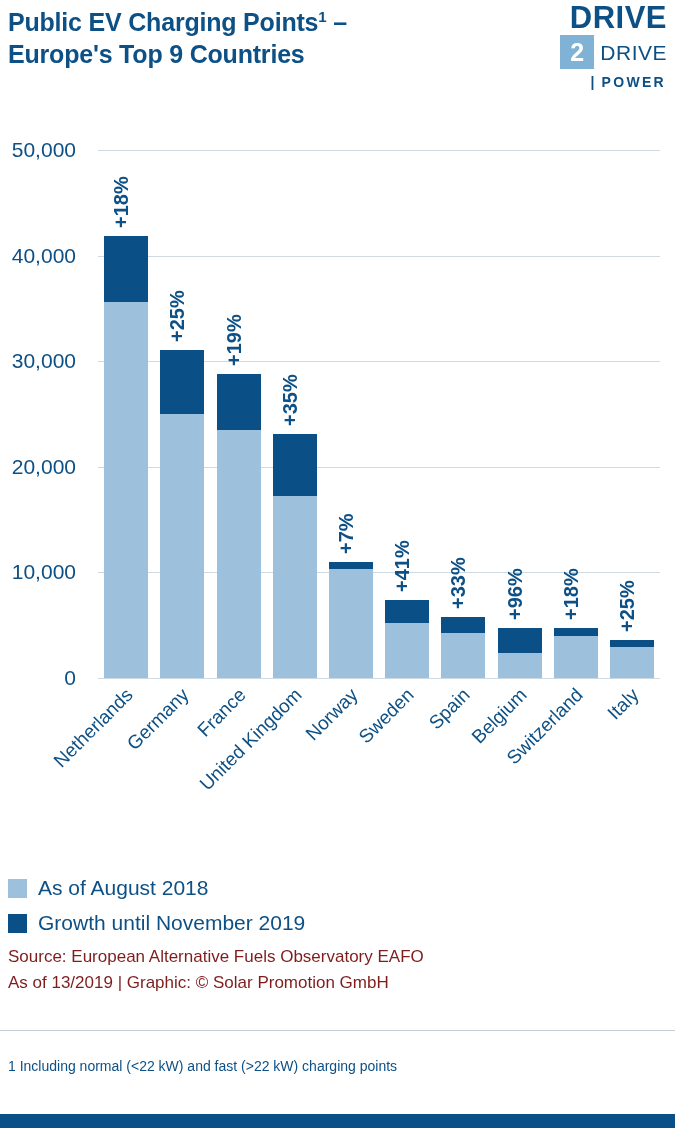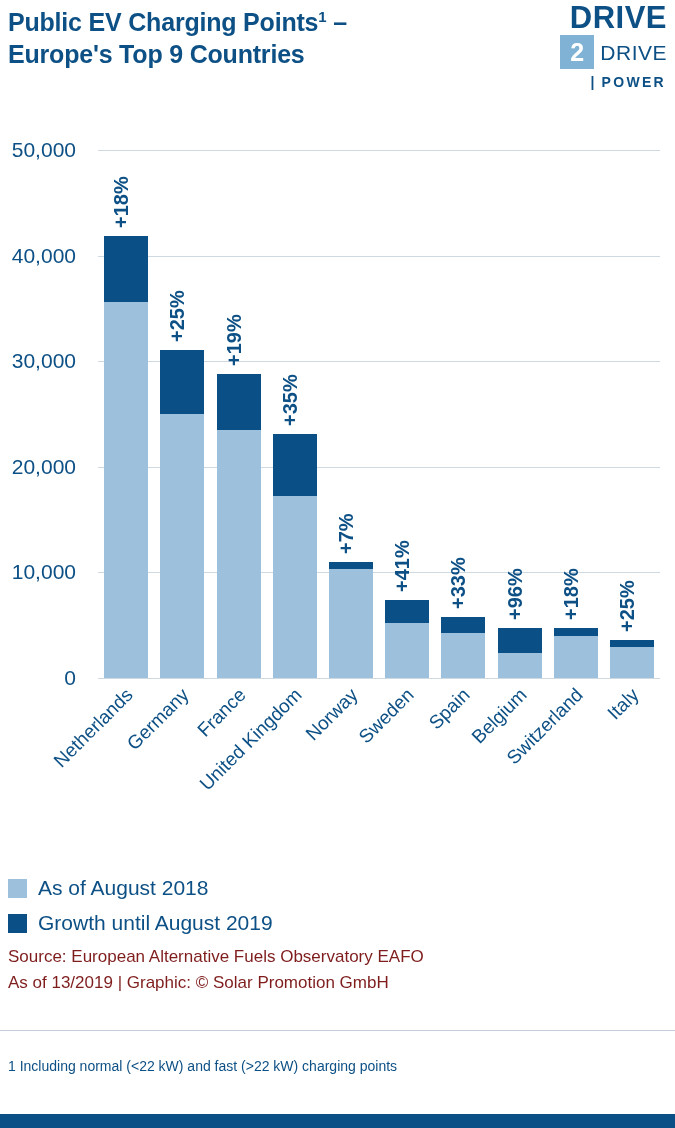--- a/index.html
+++ b/index.html
@@ -344,21 +344,21 @@
       </div>
   </div>
 
   <div class="legend">
     <div class="legend-row">
       <div class="legend-swatch" id="sw0" style="background: rgb(157, 192, 221);"></div>
       <div class="legend-text">As of August 2018</div>
     </div>
     <div class="legend-row">
       <div class="legend-swatch" id="sw1" style="background: rgb(10, 79, 134);"></div>
-      <div class="legend-text">Growth until August 2019</div>
+      <div class="legend-text">Growth until November 2019</div>
     </div>
   </div>
 
   <div class="source">
     <div>Source: European Alternative Fuels Observatory EAFO</div>
     <div>As of 13/2019 | Graphic: © Solar Promotion GmbH</div>
   </div>
 
   <div class="divider"></div>
   <div class="footnote">1 Including normal (&lt;22 kW) and fast (&gt;22 kW) charging points</div>

